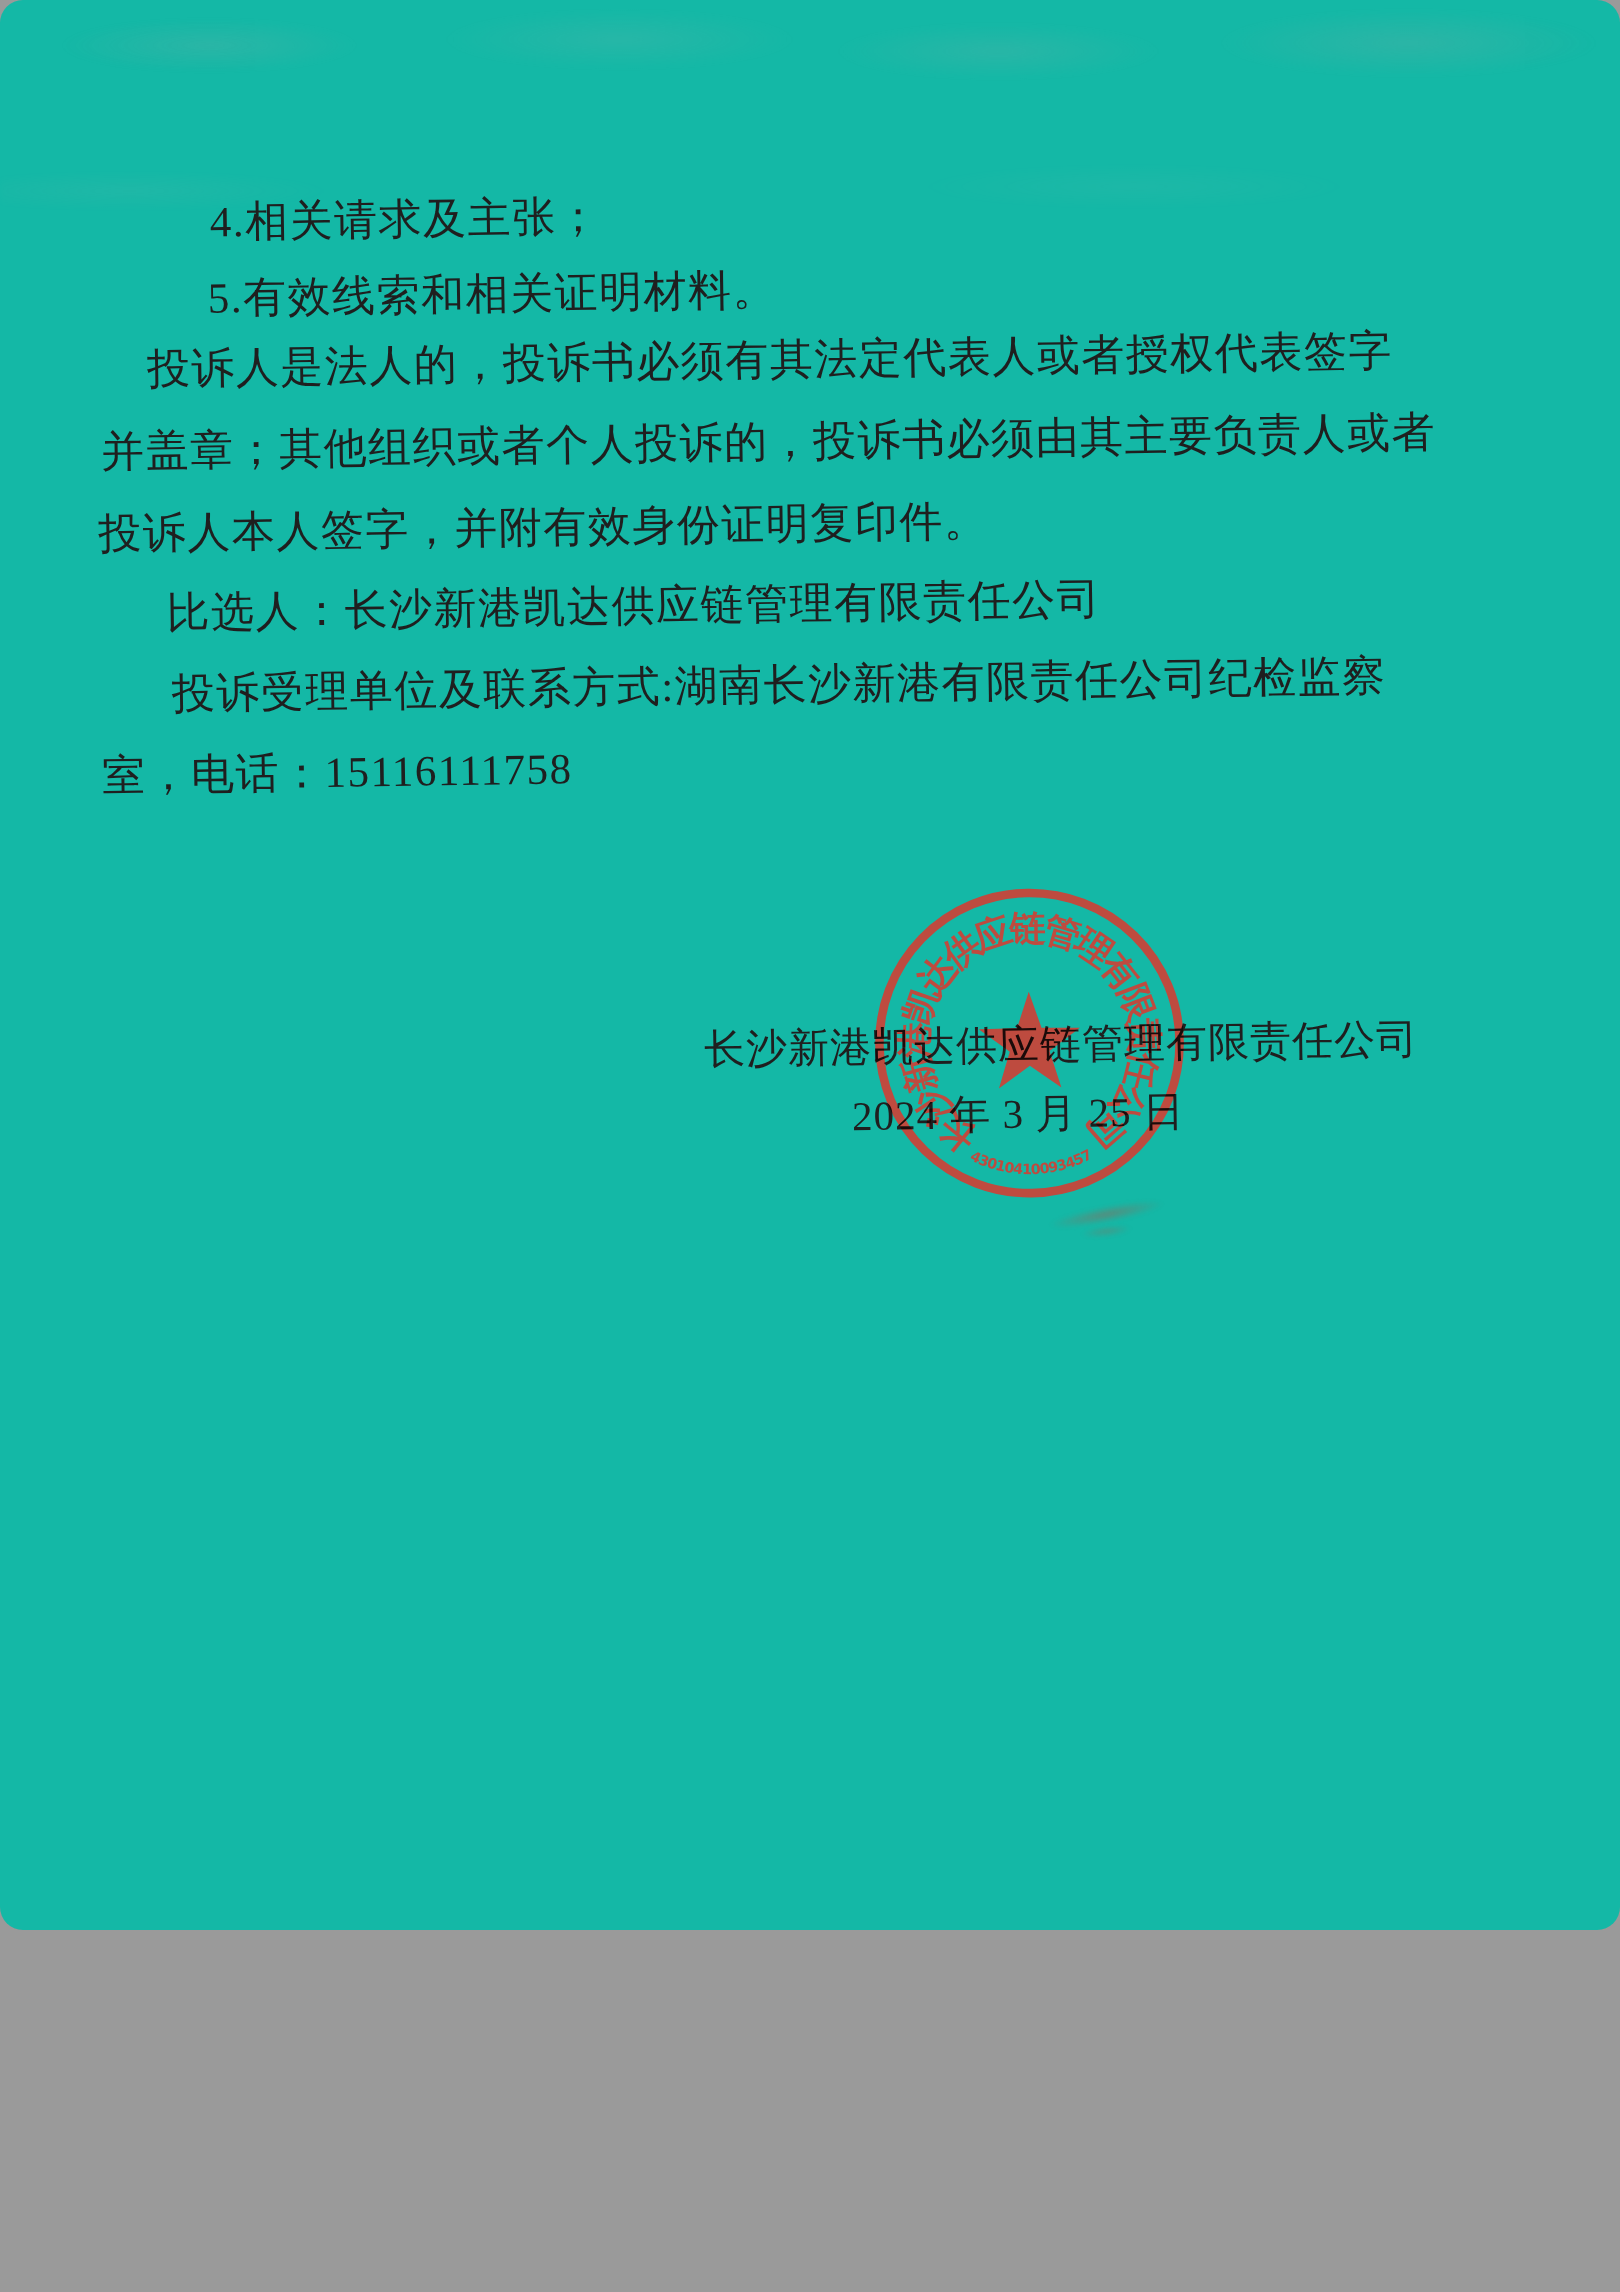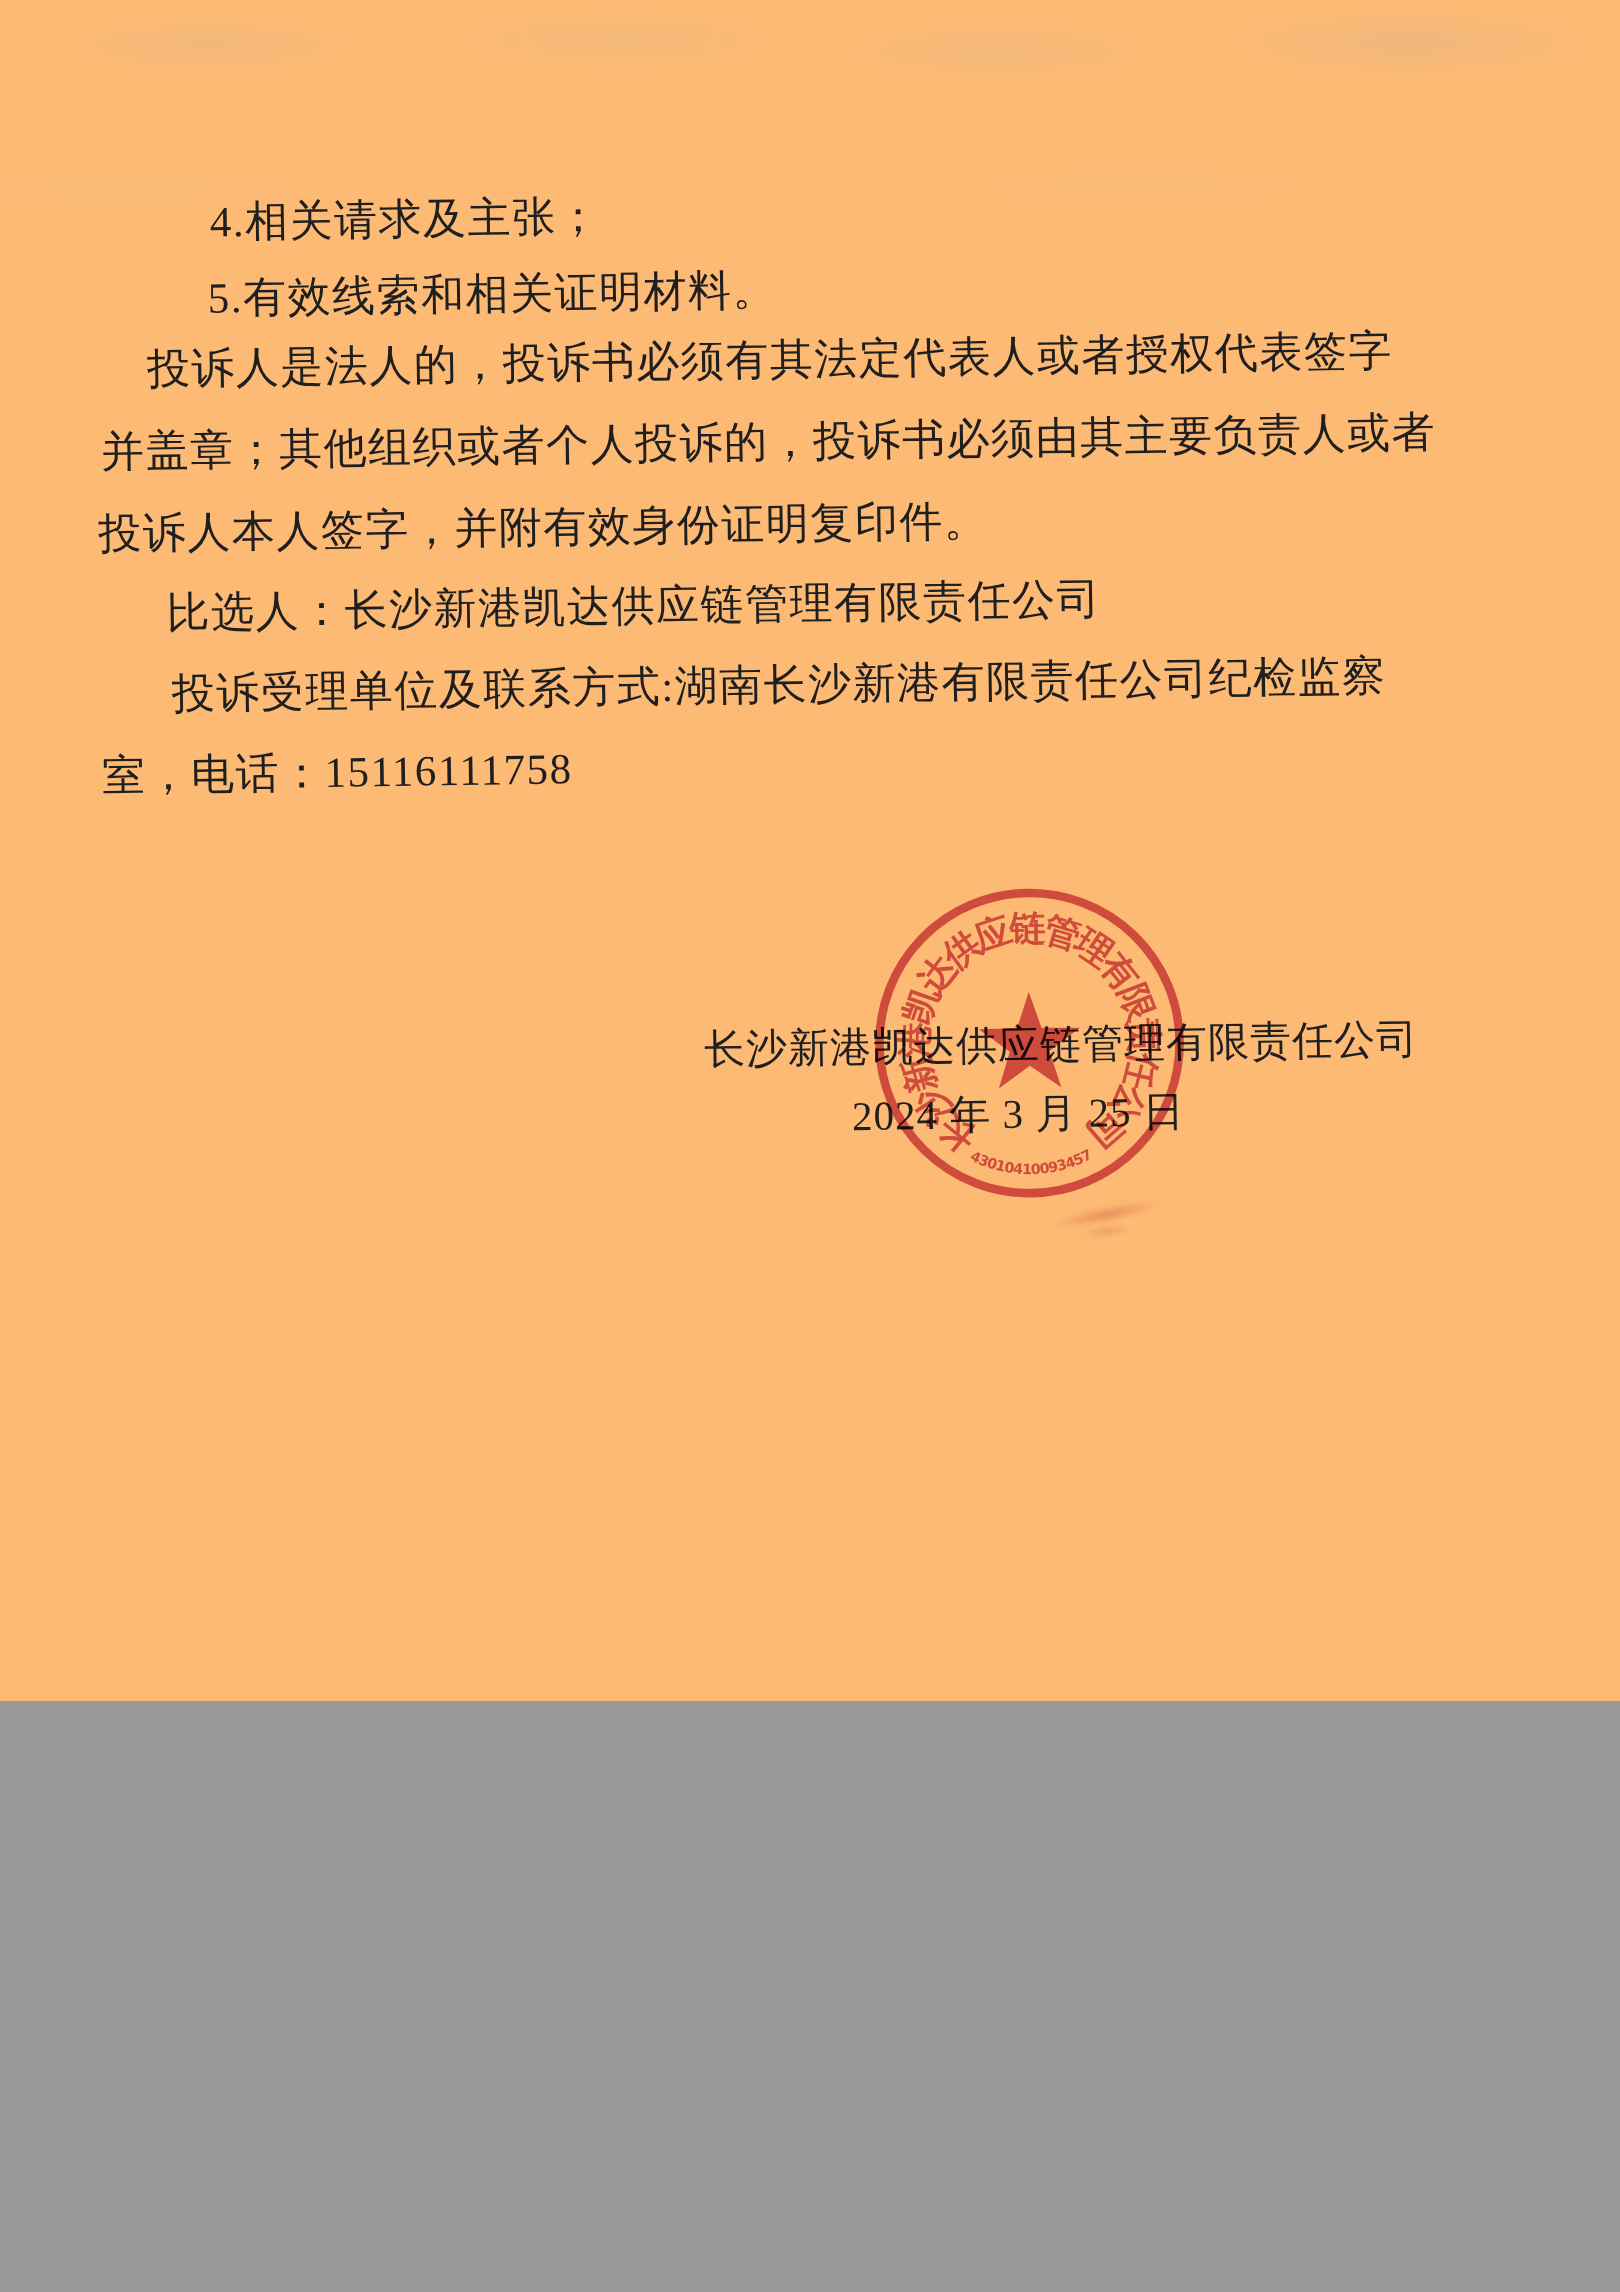--- a/index.html
+++ b/index.html
@@ -1,22 +1,23 @@
 <!DOCTYPE html>
 <html lang="zh"><head>
 <meta charset="utf-8">
 <style>
   html,body{margin:0;padding:0;background:#9a9a9a;}
   #page{
     position:relative;
-    width:1620px;height:1701px;
-    background:#fdba74;
+    width:1620px;height:1930px;
+    background:#14b8a6;
     overflow:hidden;
     font-family:"Liberation Serif","DejaVu Serif",serif;
     color:#1f1f1f;
+    border-radius:23px;
   }
   
   .artifact{position:absolute;pointer-events:none;filter:blur(2.9px);}
   .art-top{
     left:19.6px;top:9.8px;width:1578px;height:118px;opacity:.55;
     background:
       radial-gradient(ellipse 216px 39px at 12% 30%, rgba(170,170,170,.28), transparent 70%),
       radial-gradient(ellipse 255px 44px at 38% 25%, rgba(175,175,175,.22), transparent 70%),
       radial-gradient(ellipse 235px 41px at 62% 35%, rgba(170,170,170,.25), transparent 70%),
       radial-gradient(ellipse 274px 49px at 88% 28%, rgba(165,165,165,.30), transparent 70%);

